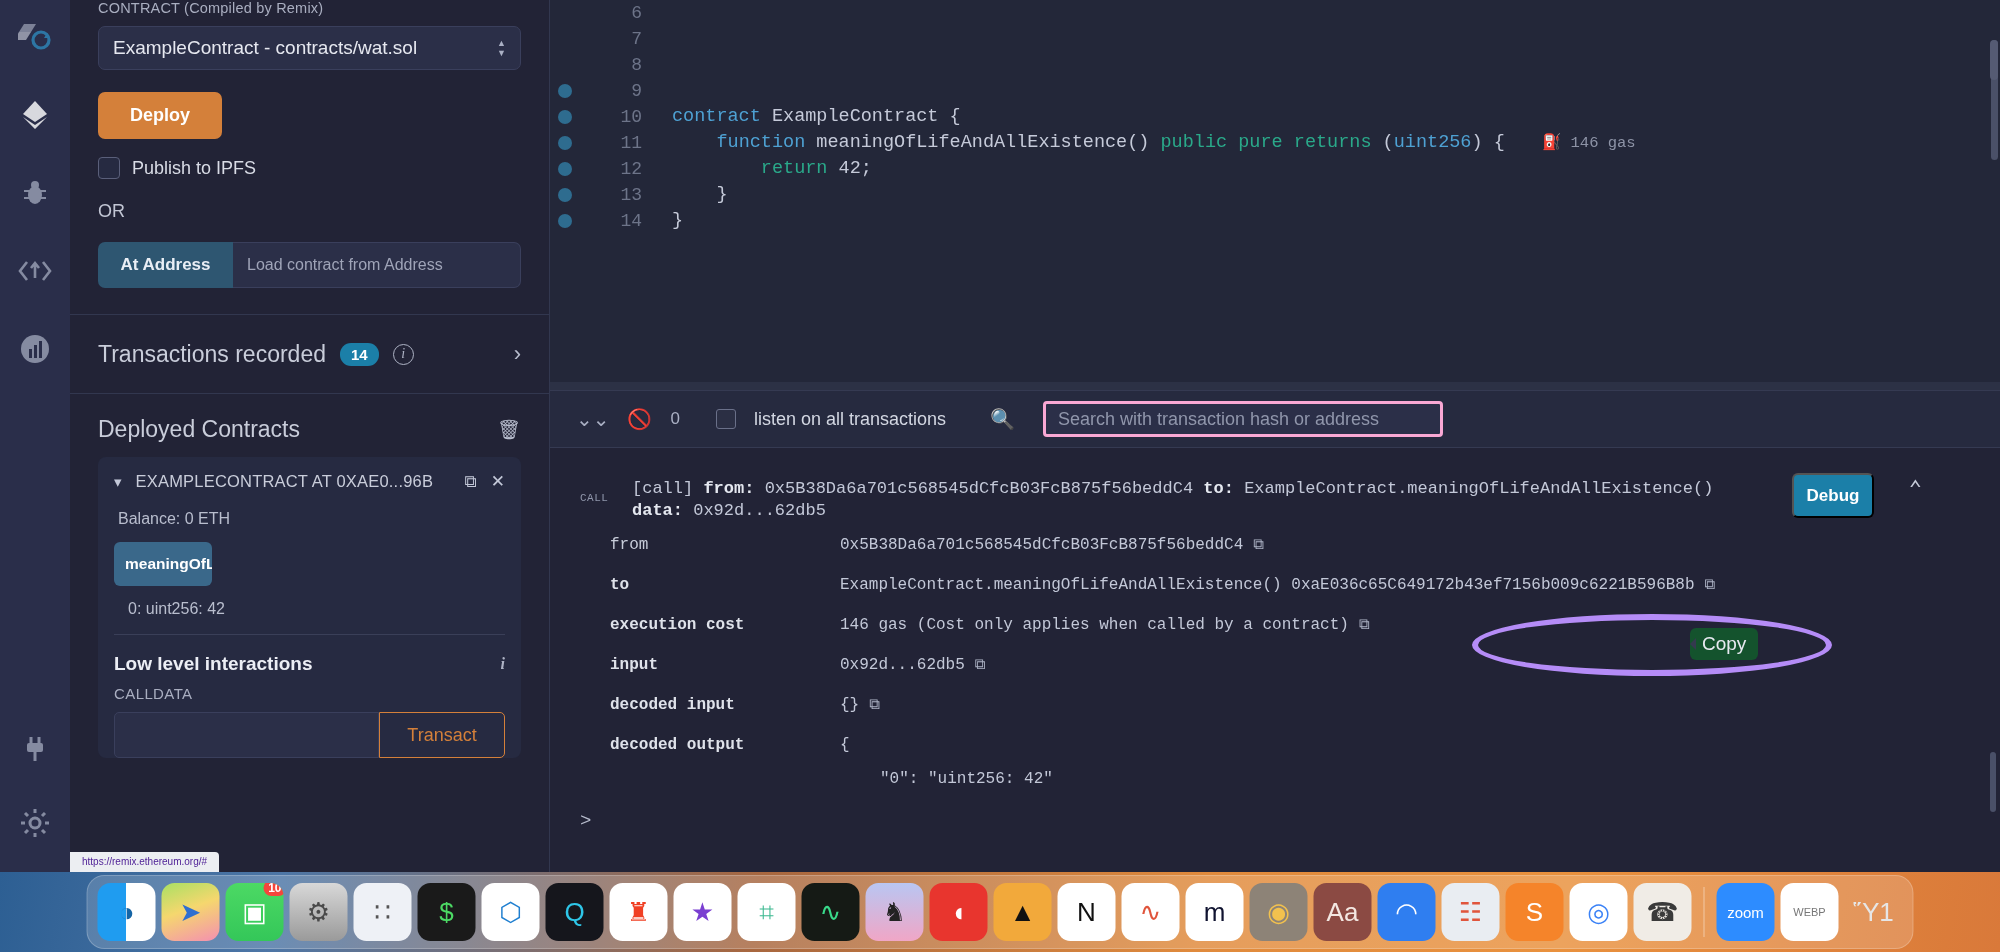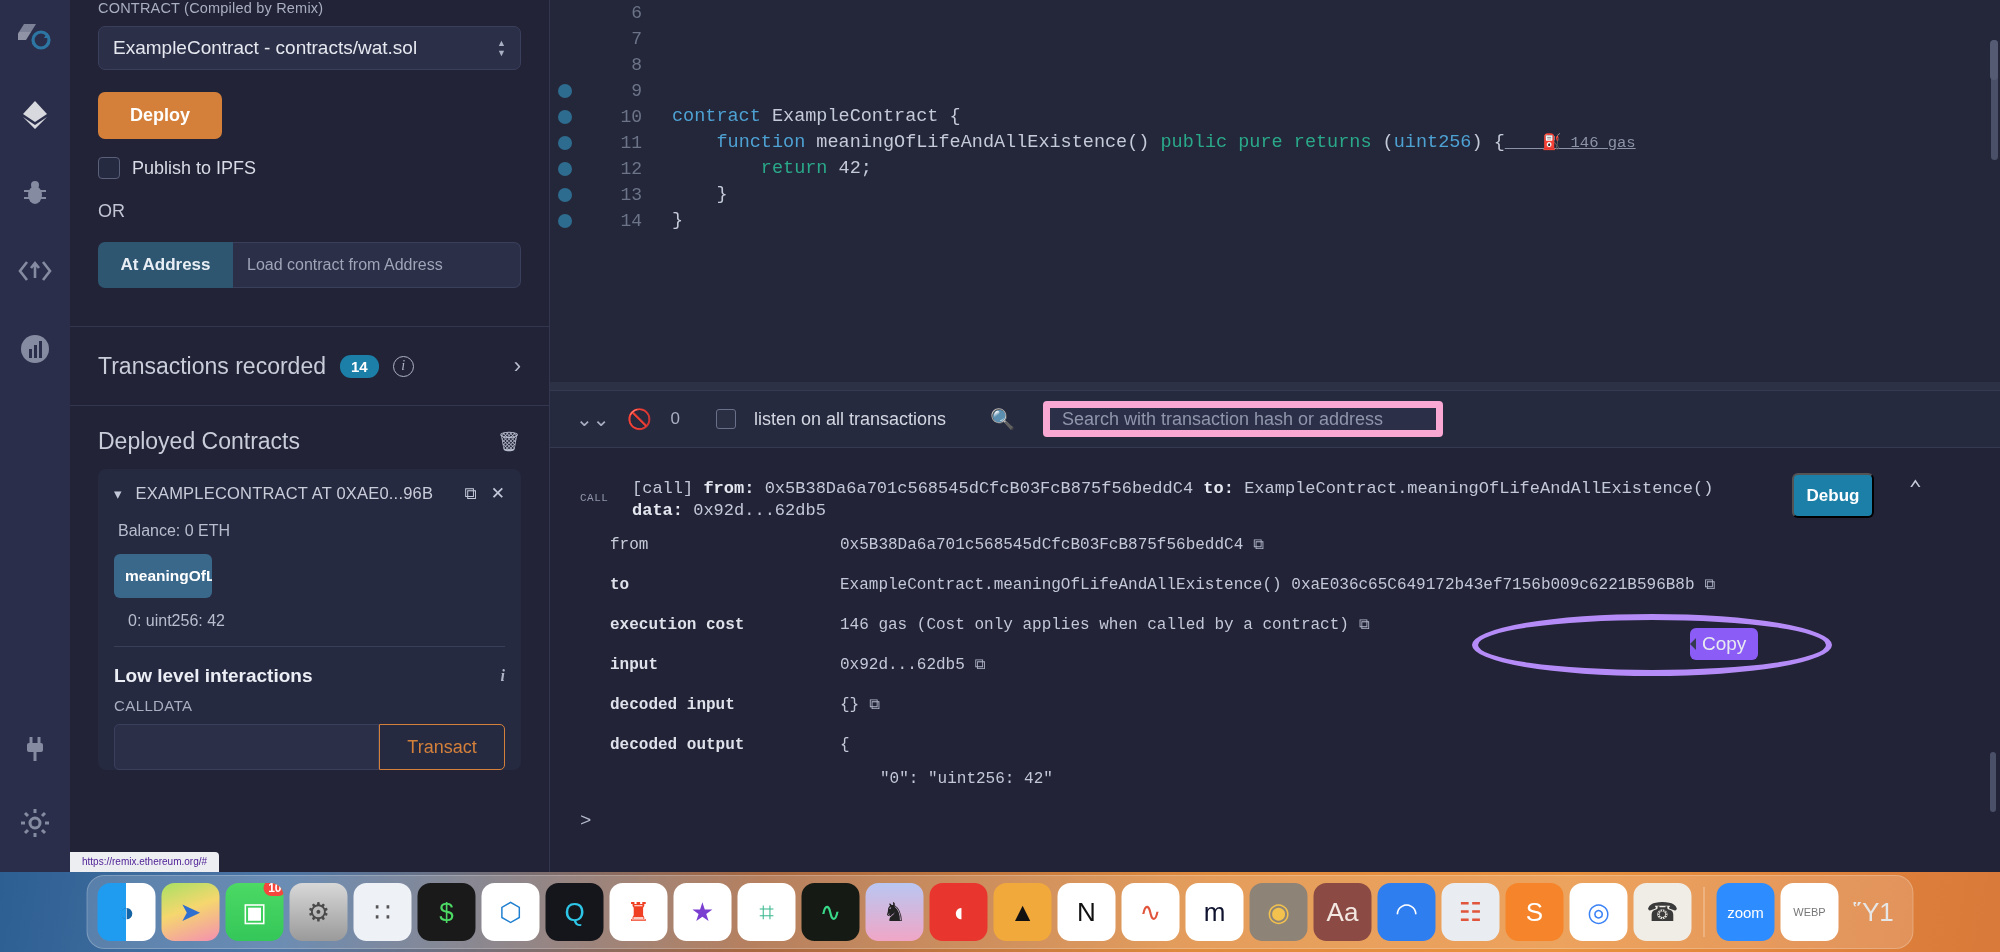--- a/index.html
+++ b/index.html
@@ -28,21 +28,21 @@
     color: #9aa0b5; opacity: .82;
   }
   .rail-bottom { margin-top: auto; display:flex; flex-direction:column; gap:36px; padding-bottom: 30px; }
 
   
   .left-panel {
     width: 480px; height: 872px; background: #222336;
     border-right: 1px solid #32374f; position: relative;
     font-size: 15px; color: #d6d9e3;
   }
-  .lp-inner { padding: 12px 28px; }
+  .lp-inner { padding: 0 28px; }
   .lp-label {
     font-size: 14.5px; color: #a9aec0; letter-spacing: .2px;
     padding-top: 0px; margin-bottom: 10px; line-height: 16px;
   }
   .select-box {
     background: #2b2f48; border: 1px solid #3a3f5c; border-radius: 7px;
     height: 44px; display: flex; align-items: center; justify-content: space-between;
     padding: 0 14px; color: #e6e8f0; font-size: 19px; margin-bottom: 22px;
   }
   .spin { display:flex; flex-direction:column; gap:3px; color:#aab0c4; }
@@ -142,41 +142,41 @@
   .gl { height: 26px; line-height: 26px; text-align: right; padding-right: 18px;
         color: #6d7489; font-size: 18px; position: relative; }
   .dot {
     position: absolute; left: 8px; top: 6px; width: 14px; height: 14px;
     border-radius: 50%; background: #2e6c8f;
   }
   .code-area { flex: 1; position: relative; padding-left: 12px; }
   .cl { height: 26px; line-height: 26px; font-size: 18.5px; white-space: pre; color: #c5cad9; }
   .kw { color: #4ea1d3; }
   .kw2 { color: #2aa98a; }
-  .gas { color: #8d93a6; font-size: 15.5px; text-decoration: underline; }
+  .gas { color: #8d93a6; font-size: 15.5px; }
   .code-scroll-v {
     position: absolute; right: 2px; top: 40px; width: 7px; height: 120px;
     background: #4a5068; border-radius: 4px;
   }
   .editor-bottom-bar { position:absolute; left: 0; right: 0; bottom: 0; height: 8px; background: #2c3145;}
 
   
   .term { flex: 1; background: #222336; display: flex; flex-direction: column; position: relative; }
   .term-toolbar {
     height: 58px; border-top: 1px solid #353a52; border-bottom: 1px solid #353a52;
     display: flex; align-items: center; gap: 18px; padding: 0 0 0 26px;
     background: #262a3f;
   }
   .tt-icon { color: #aab0c4; font-size: 20px; display:flex; align-items:center; }
   .tt-count { color: #aab0c4; font-size: 17px; }
   .tt-chk { width: 20px; height: 20px; border: 1.5px solid #6a7089; border-radius: 3px; background:#2b2f44; margin-left: 18px;}
   .tt-lbl { color: #d3d7e2; font-size: 18px; }
   .tt-search-icon { color: #cfd3df; font-size: 20px; margin-left: 26px; }
   .tt-search {
-    width: 400px; height: 36px; background: #2b2f48; border: 7px solid #f9a8d4;
+    width: 400px; height: 36px; background: #2b2f48; border: 3px solid #f9a8d4;
     border-radius: 4px; display: flex; align-items: center; padding: 0 12px;
     color: #9096ab; font-size: 18px; margin-left: 10px;
   }
 
   .term-body { flex: 1; overflow: hidden; position: relative; padding-top: 10px; font-family: "Liberation Mono", monospace; }
   .call-row { display: flex; align-items: flex-start; padding: 20px 0 0 30px; position: relative; }
   .call-tag { color: #9096ab; font-size: 11px; letter-spacing: .5px; width: 52px; padding-top: 14px; }
   .call-text { font-size: 17px; color: #c3c8d8; line-height: 22px; }
   .call-text b { color: #e5e8f0; }
   .debug-btn {
@@ -191,21 +191,21 @@
   .kv .k.light { font-weight: 400; color:#c8cdda; }
   .kv .v { color: #c3c8d8; display: flex; align-items: center; gap: 10px; position: relative;}
   .cpy { color: #aeb4c6; font-size: 15px; }
 
   
   .ellipse {
     position: absolute; border: 6px solid #b58cf7; border-radius: 50%;
     pointer-events: none;
   }
   .copy-tip {
-    background: #8b5cf6; color: #e8eaf1; border-radius: 6px; font-size: 19px;
+    background: #14532d; color: #e8eaf1; border-radius: 6px; font-size: 19px;
     padding: 5px 12px; font-family: "Liberation Sans", sans-serif; position: relative;
   }
   .copy-tip:before {
     content:""; position:absolute; left: -6px; top: 50%; transform: translateY(-50%);
     border: 6px solid transparent; border-right-color: #343a4f;
   }
 
   .prompt { font-size: 19px; color: #b7bccd; padding: 14px 0 0 30px; }
   .term-scroll {
     position: absolute; right: 4px; bottom: 60px; width: 6px; height: 60px;

